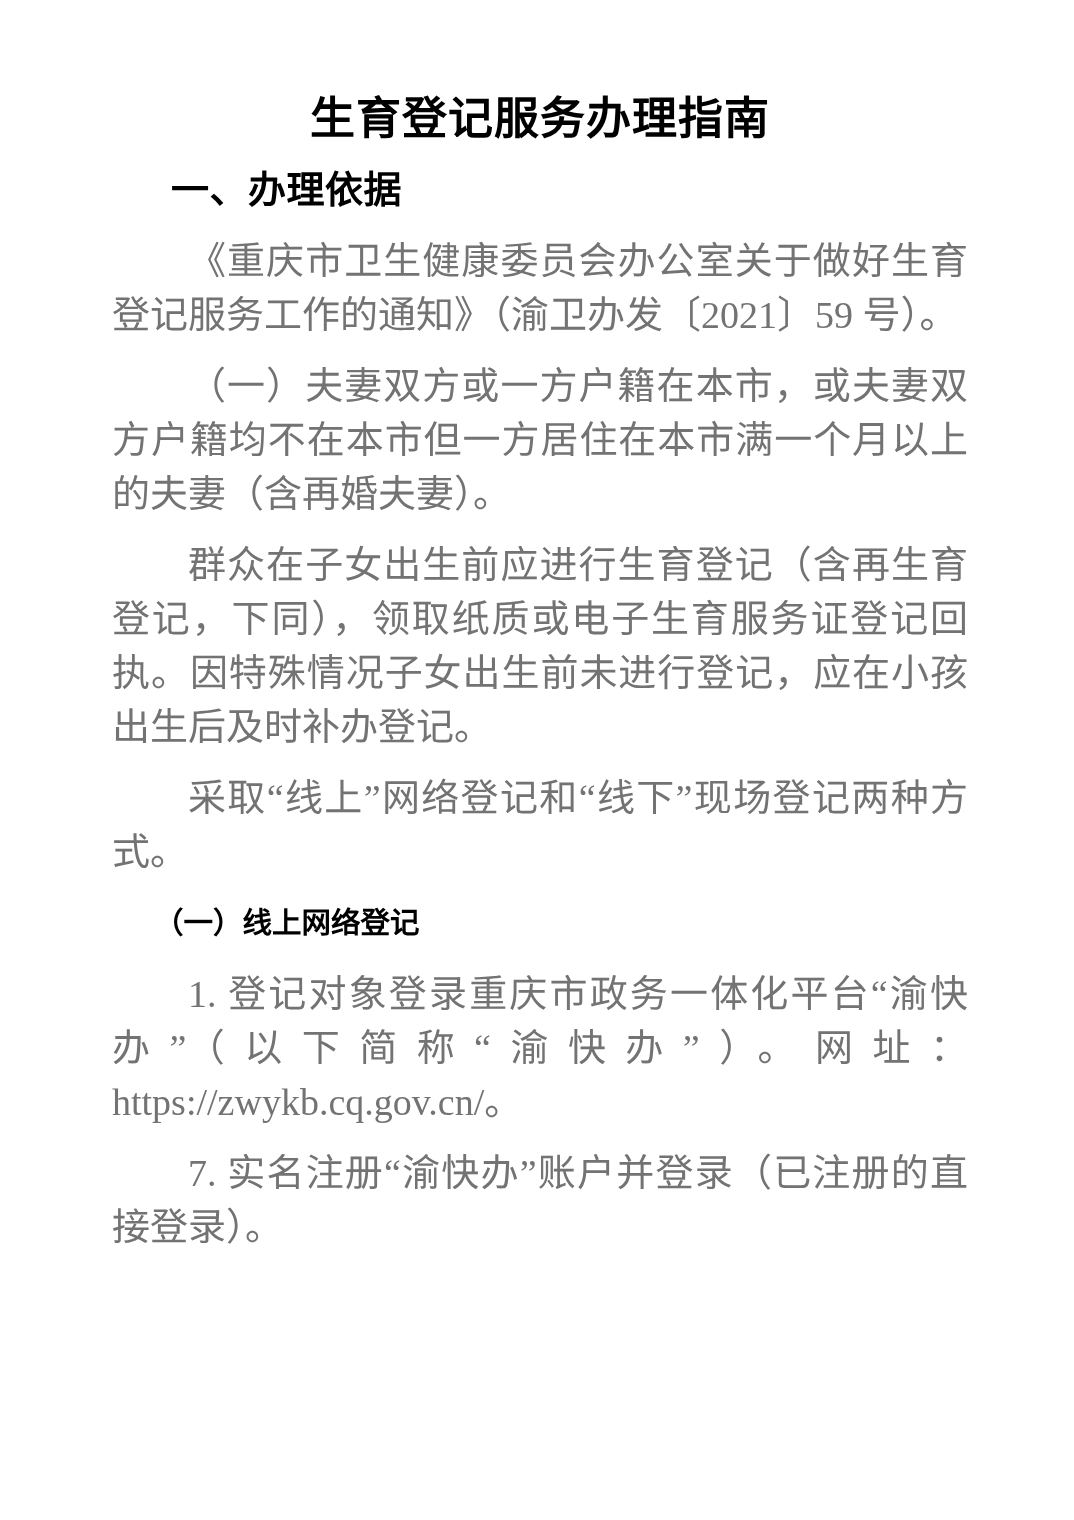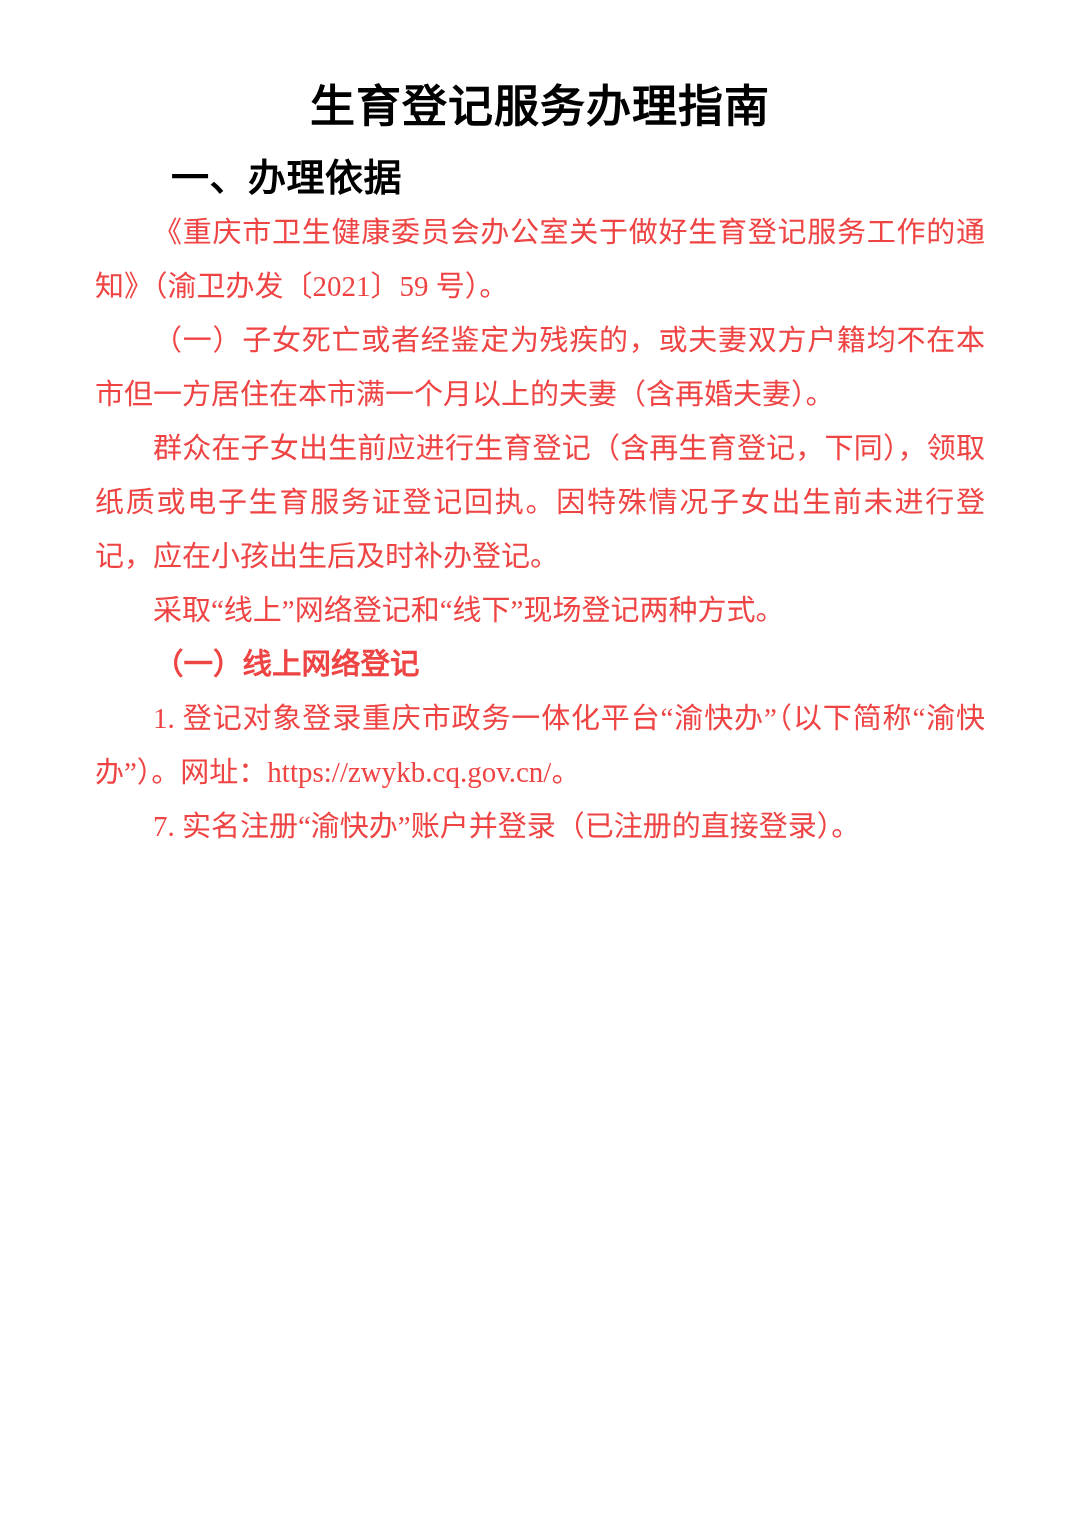--- a/index.html
+++ b/index.html
@@ -10,21 +10,21 @@
   .page {
     position: relative;
     width: 1074px;
     height: 1520px;
     background: #ffffff;
     overflow: hidden;
   }
   .content {
     position: absolute;
     left: 95px;
-    top: 0;
+    top: 12px;
     width: 890px;
     padding-top: 77px;
   }
   .doc-title {
     margin: 0 0 14px 0;
     font-family: "Liberation Serif", "DejaVu Serif", serif;
     font-weight: 700;
     font-size: 45px;
     line-height: 60px;
     color: #000000;
@@ -42,46 +42,46 @@
     letter-spacing: 0.5px;
   }
   .sec-h.indent-lg { text-indent: 2.75em; }
   .sec-h.indent-sm { text-indent: 1.7em; }
   .sub-h {
     margin: 0;
     font-family: Liberation Serif, serif;
     font-weight: 700;
     font-size: 29.5px;
     line-height: 54px;
-    color: #ef4444;
+    color: #000000;
     text-indent: 2em;
   }
   .body-p {
-    margin: 0;
+    margin: 17px;
     font-family: "Liberation Serif", "DejaVu Serif", serif;
     font-weight: 400;
-    font-size: 29px;
+    font-size: 38px;
     line-height: 54px;
-    color: #ef4444;
+    color: #737373;
     text-align: justify;
     text-indent: 2em;
   }
 </style>
 </head>
 <body>
 
 <div class="page">
   <div class="content">
 
     <h1 class="doc-title">生育登记服务办理指南</h1>
 
     <h2 class="sec-h">一、办理依据</h2>
     <p class="body-p">《重庆市卫生健康委员会办公室关于做好生育登记服务工作的通知》（渝卫办发〔2021〕59 号）。</p>
 
-    <p class="body-p">（一）子女死亡或者经鉴定为残疾的，或夫妻双方户籍均不在本市但一方居住在本市满一个月以上的夫妻（含再婚夫妻）。</p>
+    <p class="body-p">（一）夫妻双方或一方户籍在本市，或夫妻双方户籍均不在本市但一方居住在本市满一个月以上的夫妻（含再婚夫妻）。</p>
 
     <p class="body-p">群众在子女出生前应进行生育登记（含再生育登记，下同），领取纸质或电子生育服务证登记回执。因特殊情况子女出生前未进行登记，应在小孩出生后及时补办登记。</p>
 
 
     <p class="body-p">采取“线上”网络登记和“线下”现场登记两种方式。</p>
 
     <h3 class="sub-h">（一）线上网络登记</h3>
     <p class="body-p">1. 登记对象登录重庆市政务一体化平台“渝快办”（以下简称“渝快办”）。网址：https://zwykb.cq.gov.cn/。</p>
     <p class="body-p">7. 实名注册“渝快办”账户并登录（已注册的直接登录）。</p>
 

